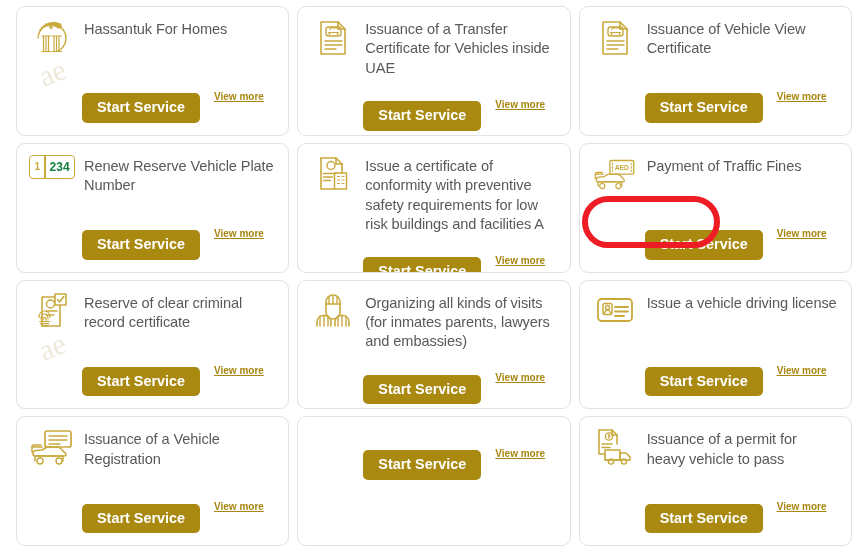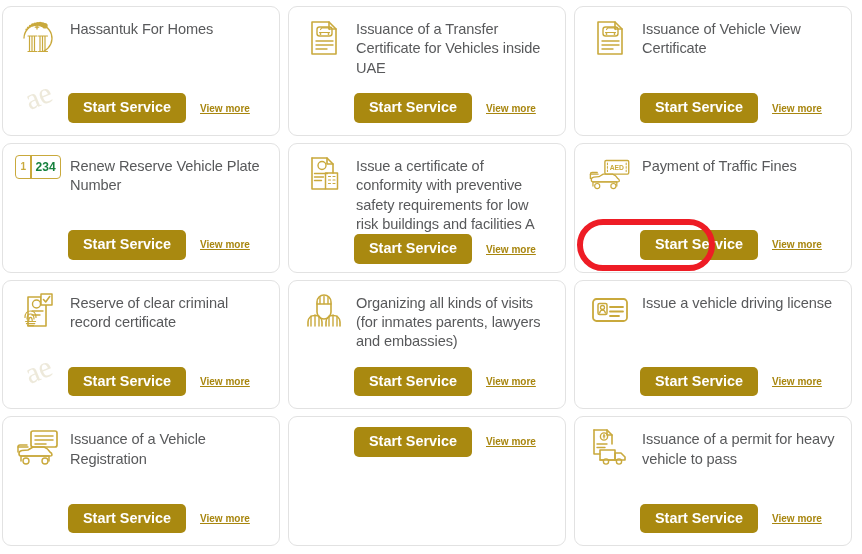--- a/index.html
+++ b/index.html
@@ -17,21 +17,21 @@
     box-sizing: border-box;
   }
   .grid {
     display: grid;
     grid-template-columns: repeat(3, 1fr);
     grid-template-rows: repeat(4, 1fr);
     column-gap: 8px;
     row-gap: 7px;
     width: 862px;
     height: 554px;
-    padding: 6px 10px 8px 2px;
+    padding: 6px 10px 8px 16px;
     box-sizing: border-box;
   }
   .card {
     position: relative;
     background: #ffffff;
     border: 1px solid #e2e2e2;
     border-radius: 9px;
     box-sizing: border-box;
     padding: 10px 12px 10px 12px;
     display: flex;
@@ -77,20 +77,21 @@
     font-size: 14.4px;
     font-family: "Liberation Sans", sans-serif;
     border: none;
     border-radius: 5px;
     padding: 7px 15px 8px 15px;
     cursor: pointer;
     white-space: nowrap;
     line-height: 1;
     position: relative;
     z-index: 2;
+    margin-top: 23px;
   }
   .view-more {
     color: #a8860f;
     font-weight: bold;
     font-size: 10px;
     font-family: "Liberation Sans", sans-serif;
     text-decoration: underline;
     cursor: pointer;
     white-space: nowrap;
     position: relative;

